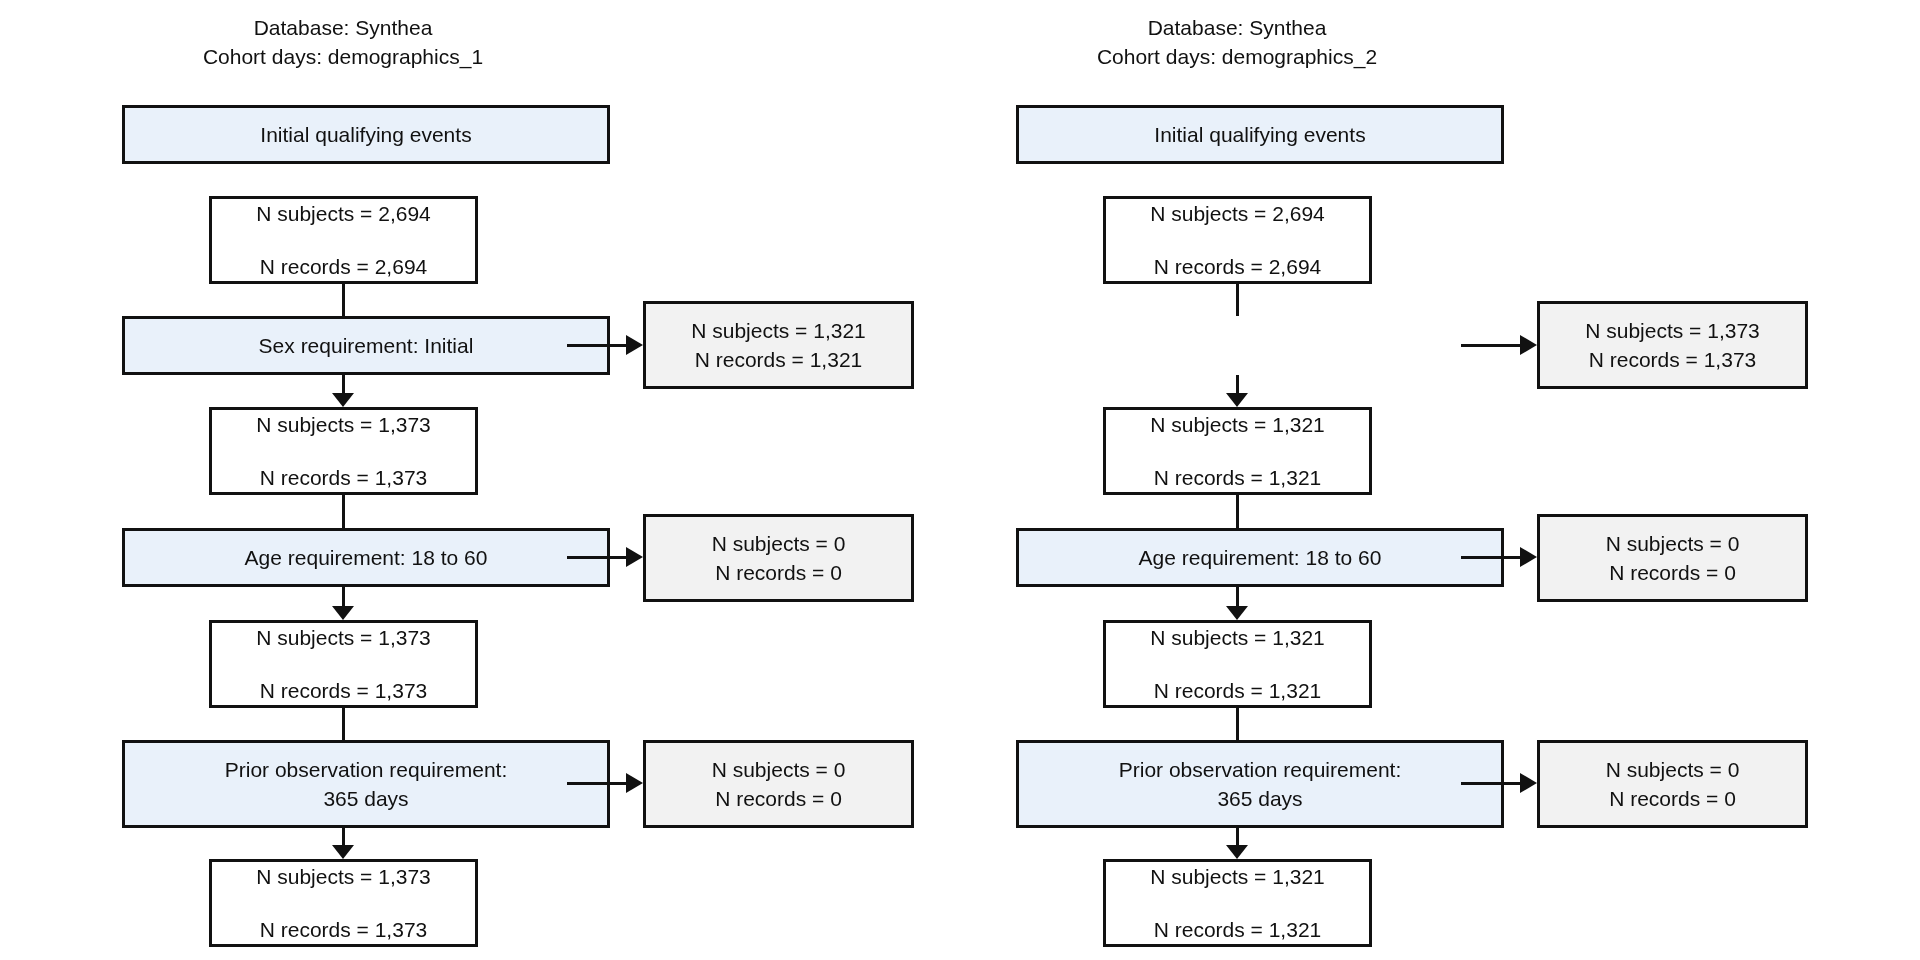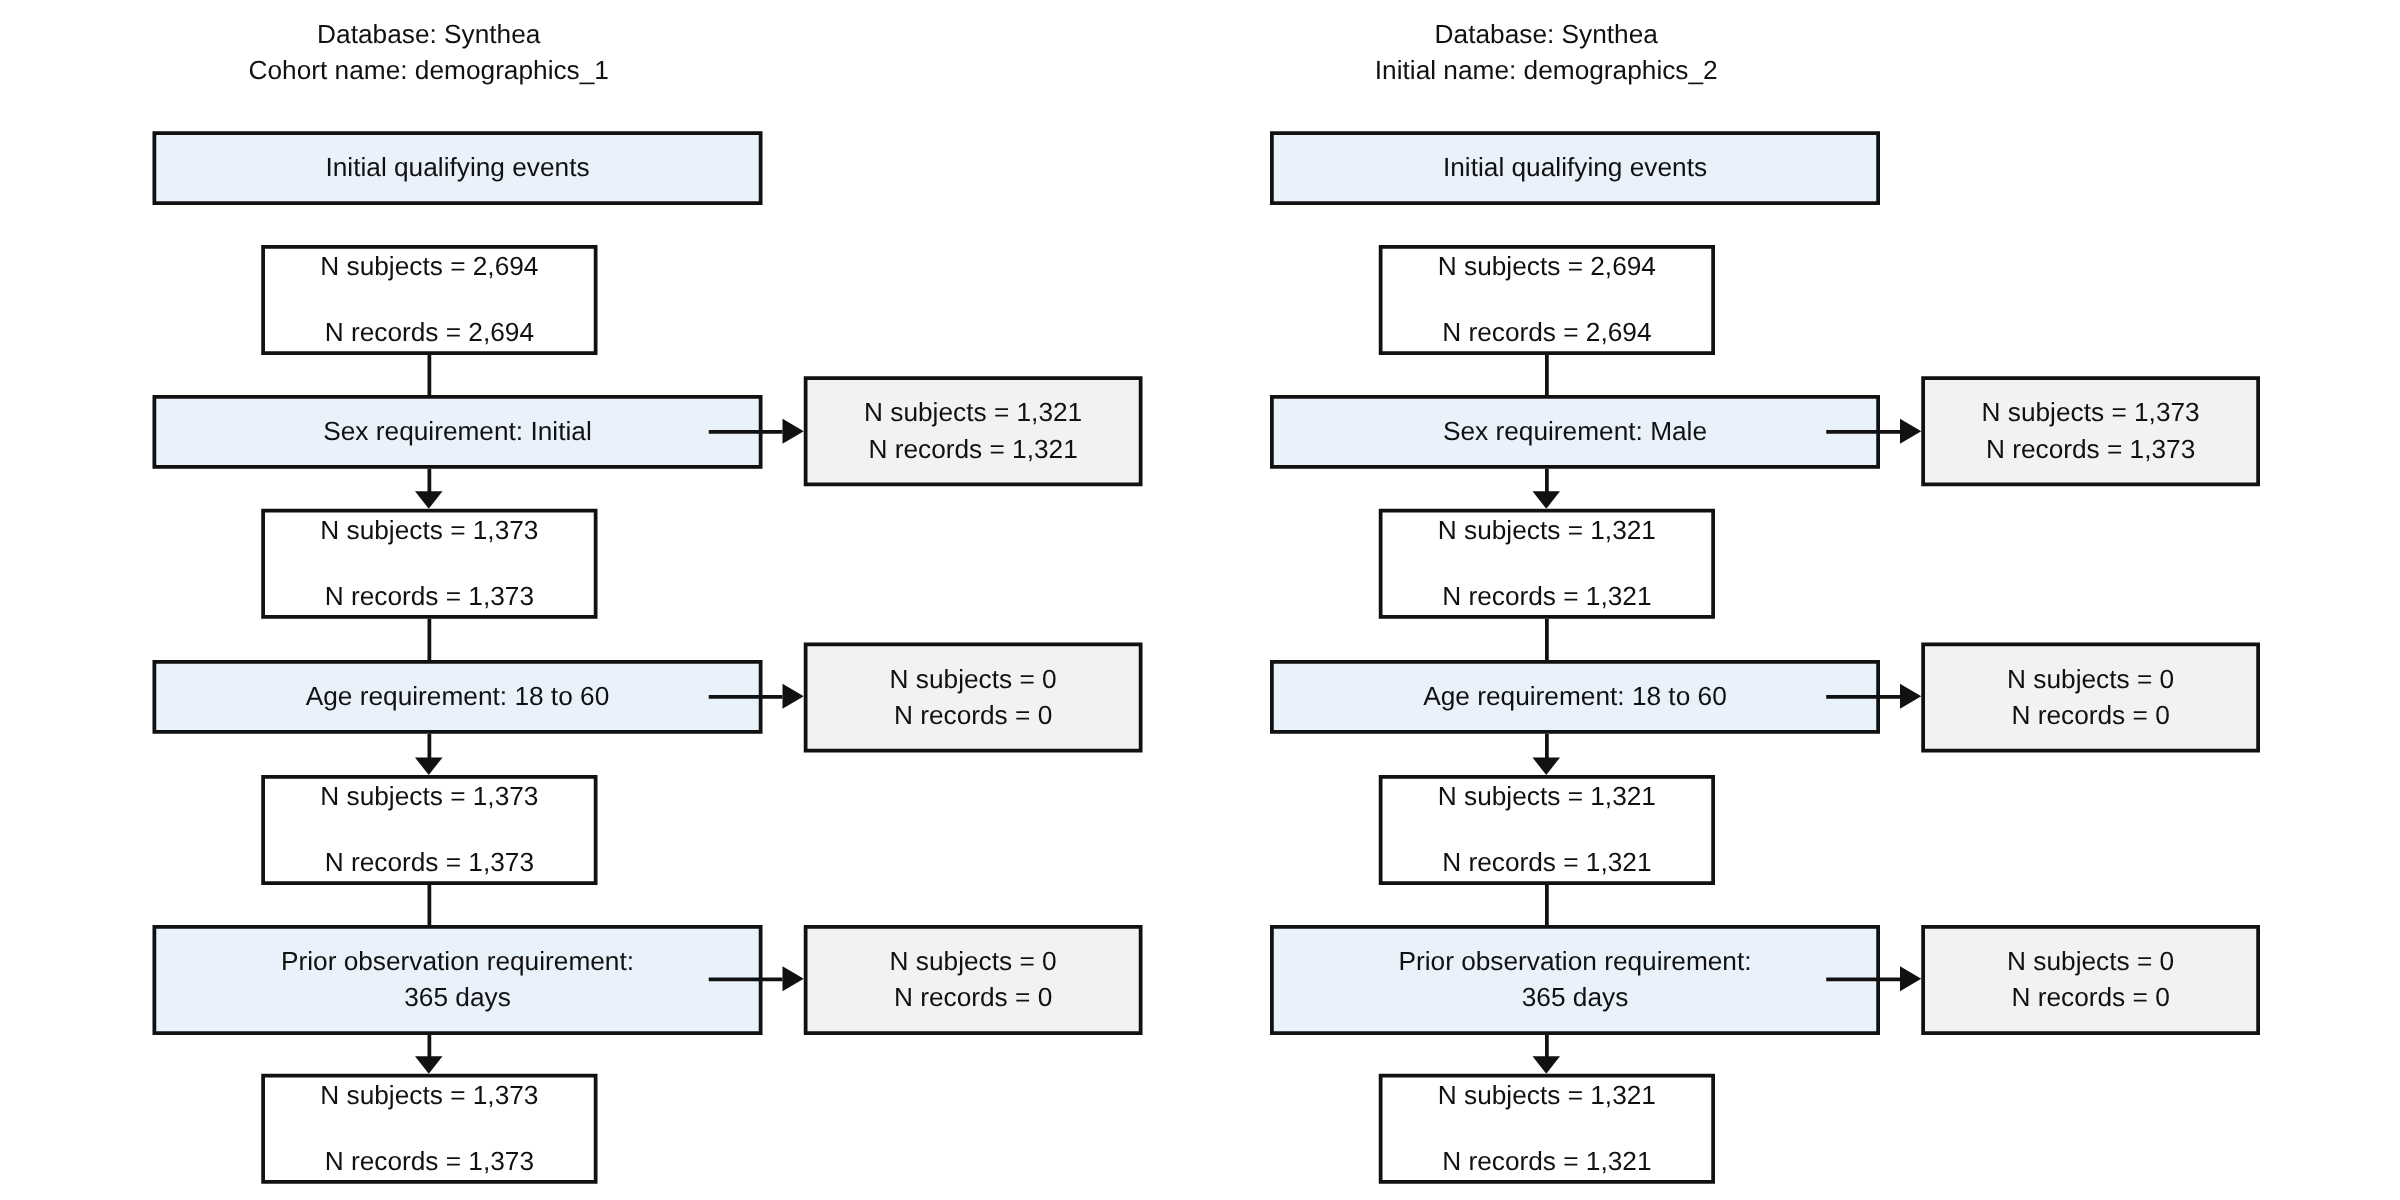--- a/index.html
+++ b/index.html
@@ -80,21 +80,21 @@
   .pos-hhead3 { top: 773px; }
 </style>
 </head>
 <body>
 
 <div id="canvas">
 
   <div class="col col-left">
     <div class="title">
       <span class="tline">Database: Synthea</span>
-      <span class="tline">Cohort name: demographics_1</span>
+      <span class="tline">Cohort days: demographics_1</span>
     </div>
 
     <div class="box stage pos-stage1">
       <span class="bline">Initial qualifying events</span>
     </div>
 
     <div class="box count pos-count1">
       <span class="bline">N subjects = 2,694</span>
       <span class="bline">N records = 2,694</span>
     </div>
@@ -156,38 +156,34 @@
 
     <div class="box count pos-count4">
       <span class="bline">N subjects = 1,373</span>
       <span class="bline">N records = 1,373</span>
     </div>
   </div>
 
   <div class="col col-right">
     <div class="title">
       <span class="tline">Database: Synthea</span>
-      <span class="tline">Initial name: demographics_2</span>
+      <span class="tline">Cohort days: demographics_2</span>
     </div>
 
     <div class="box stage pos-stage1">
       <span class="bline">Initial qualifying events</span>
     </div>
 
     <div class="box count pos-count1">
       <span class="bline">N subjects = 2,694</span>
       <span class="bline">N records = 2,694</span>
     </div>
 
     <div class="vline pos-link1"></div>
 
-    <div class="box stage pos-stage2">
-      <span class="bline">Sex requirement: Male</span>
-      <span class="bline"></span>
-    </div>
     <div class="hstem pos-hstem1"></div>
     <div class="tri-right pos-hhead1"></div>
     <div class="box side pos-side1">
       <span class="bline">N subjects = 1,373</span>
       <span class="bline">N records = 1,373</span>
     </div>
     <div class="vstem pos-astem1"></div>
     <div class="tri-down pos-ahead1"></div>
 
     <div class="box count pos-count2">

